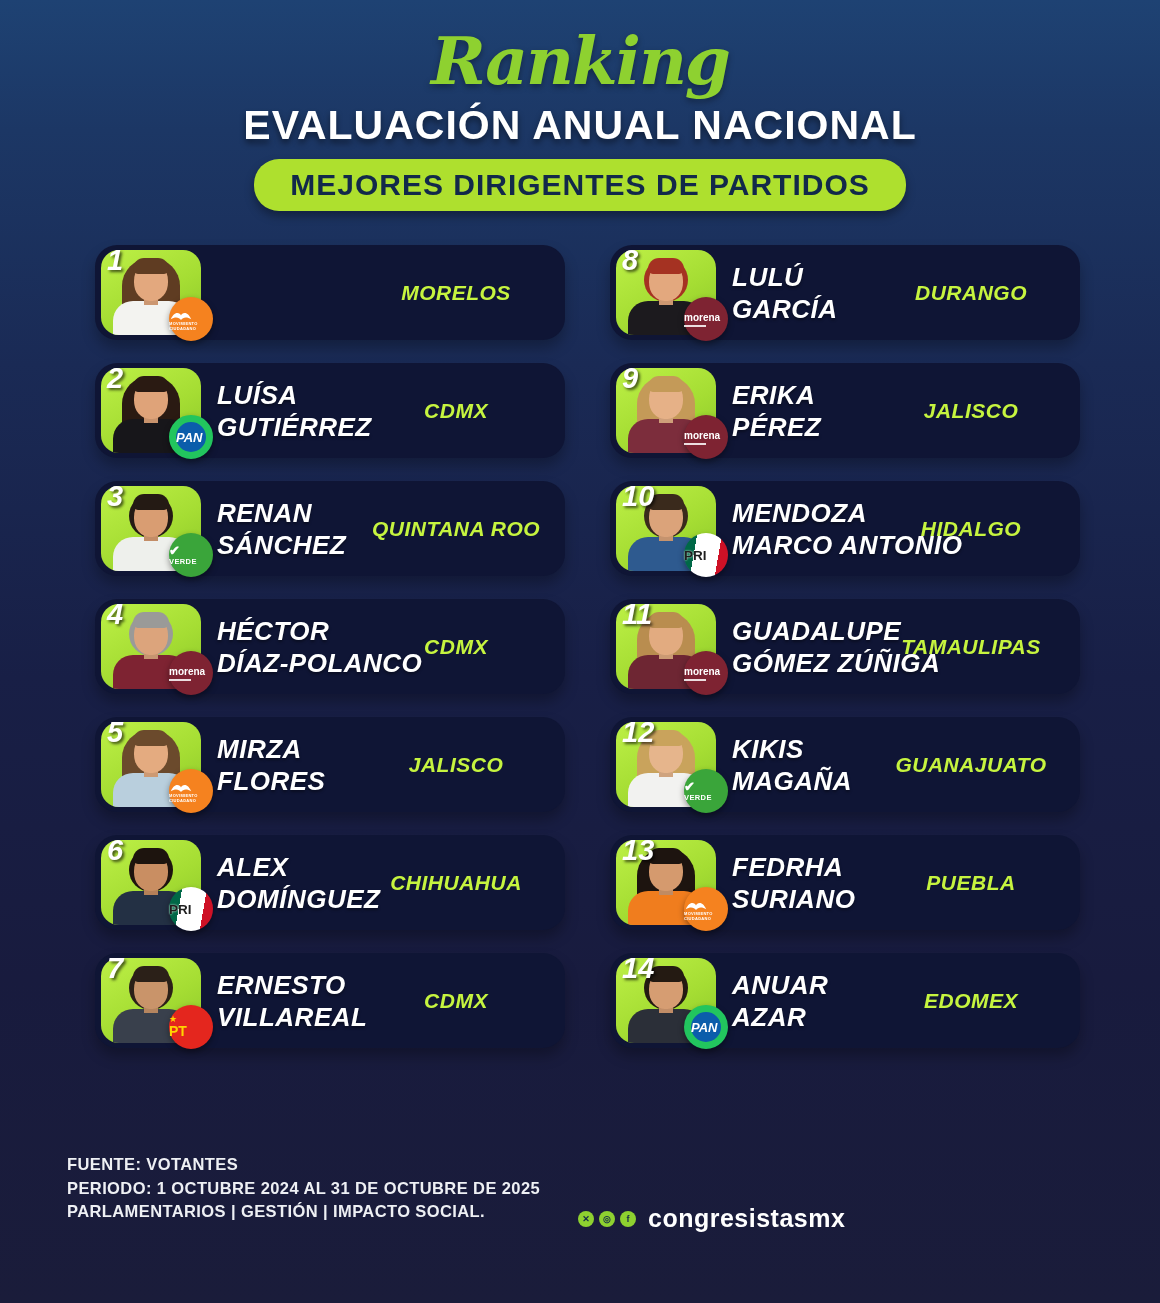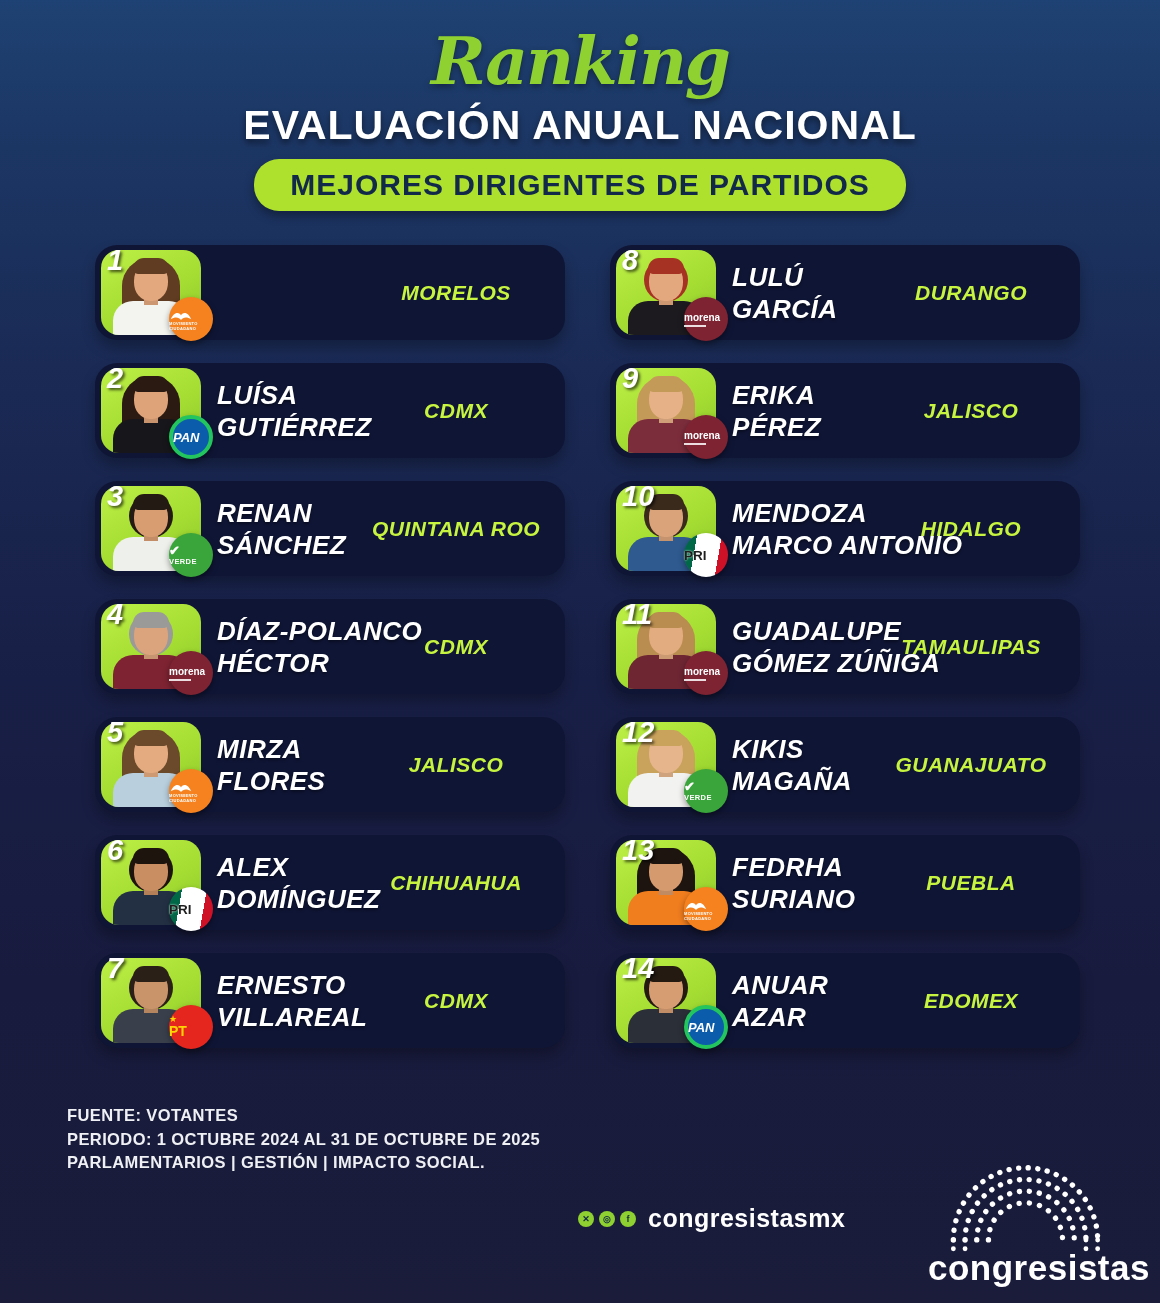--- a/index.html
+++ b/index.html
@@ -62,21 +62,21 @@
 
   
   .badge {
     position:absolute; right:-12px; bottom:-6px; z-index:5;
     width:44px; height:44px; border-radius:50%;
     display:flex; flex-direction:column; justify-content:center;
     background:var(--badge-bg); box-shadow:0 3px 6px rgba(0,0,0,.4);
   }
   .badge.mc svg { width:24px; height:13px; }
   .badge.mc .mc-line { font-size:4px; font-weight:700; color:#fff; letter-spacing:.3px; line-height:5px; }
-  .badge.pan { border:4px solid #22c55e; }
+  .badge.pan { border:7px solid #22c55e; }
   .badge.pan .badge-label { font-size:13px; font-weight:800; font-style:italic; color:#ffffff; }
   .badge.verde .verde-check { font-size:13px; line-height:13px; color:#ffffff; font-weight:700; }
   .badge.verde .badge-label { font-size:7.5px; font-weight:800; color:#ffffff; letter-spacing:.4px; }
   .badge.morena .badge-label { font-size:10px; font-weight:800; color:#ffffff; text-transform:lowercase; }
   .badge.morena .morena-sub { width:22px; height:2px; background:rgba(255,255,255,.85); margin-top:2px; }
   .badge.pri { background:linear-gradient(100deg, var(--pri-green) 0% 26%, #ffffff 26% 74%, var(--pri-red) 74% 100%); }
   .badge.pri .badge-label { font-size:13.5px; font-weight:800; color:#1e1e1e; text-shadow:0 0 2px #ffffff; }
   .badge.pt .pt-star { font-size:9px; line-height:8px; color:#ffd400; }
   .badge.pt .badge-label { font-size:14px; font-weight:800; color:#ffd400; }
 
@@ -88,21 +88,21 @@
   }
   .name span { display:block; }
   .state {
     position:absolute; right:4px; top:50%; transform:translateY(-50%);
     width:210px; text-align:center; color:#c6f43f; font-weight:800; font-style:italic;
     font-size:21px; letter-spacing:.5px; text-transform:uppercase;
   }
 
   
   .source {
-    position:absolute; left:67px; top:1104px; color:#eef0f4;
+    position:absolute; left:67px; top:1153px; color:#eef0f4;
     font-size:16.5px; font-weight:700; line-height:23.5px; letter-spacing:.4px;
   }
   .social { position:absolute; left:578px; top:1204px; display:flex; align-items:center; gap:12px; }
   .social-dots { display:flex; gap:5px; }
   .social-dot {
     width:16px; height:16px; border-radius:50%; background:#8ed130;
     color:#12294a; font-size:9px; font-weight:700; line-height:16px; text-align:center;
   }
   .handle { color:#ffffff; font-size:25px; font-weight:600; letter-spacing:.5px;text-align:center; }
 
@@ -196,22 +196,22 @@
           <div class="head"></div>
           <div class="fringe"></div>
         </div>
         <span class="rank">4</span>
         <div class="badge morena" style="--badge-bg: #7e2332;">
           <span class="badge-label">morena</span>
           <span class="morena-sub"></span>
         </div>
       </div>
       <div class="name">
-        <span>DÍAZ-POLANCO</span>
-          <span>HÉCTOR</span>
+        <span>HÉCTOR</span>
+          <span>DÍAZ-POLANCO</span>
       </div>
       <div class="state">CDMX</div>
     </div>
 
     <div class="card">
       <div class="tile-wrap" data-hairstyle="long" style="--hair: #6b4a2c; --shirt: #b9cfdd; --skin: #e4ab80;">
         <div class="tile">
           <div class="hair-back"></div>
           <div class="torso"></div>
           <div class="neck"></div>
@@ -442,29 +442,14 @@
 
   <div class="social">
     <div class="social-dots">
       <span class="social-dot">✕</span>
       <span class="social-dot">◎</span>
       <span class="social-dot">f</span>
     </div>
     <span class="handle">congresistasmx</span>
   </div>
 
-  <div class="logo">
-    <svg width="195" height="118" viewBox="0 0 200 120">
-      <g fill="none" stroke="#ffffff" stroke-linecap="round">
-        <path d="M62 104 A38 38 0 0 1 138 104" stroke-width="5.5" stroke-dasharray="0.1 10.5"></path>
-        <path d="M50 104 A50 50 0 0 1 150 104" stroke-width="5.5" stroke-dasharray="0.1 10.2"></path>
-        <path d="M38 104 A62 62 0 0 1 162 104" stroke-width="5.5" stroke-dasharray="0.1 10"></path>
-        <path d="M26 104 A74 74 0 0 1 174 104" stroke-width="5.5" stroke-dasharray="0.1 9.8"></path>
-        <path d="M26 104 L26 116" stroke-width="5" stroke-dasharray="0.1 9"></path>
-        <path d="M38 104 L38 116" stroke-width="5" stroke-dasharray="0.1 9"></path>
-        <path d="M162 104 L162 116" stroke-width="5" stroke-dasharray="0.1 9"></path>
-        <path d="M174 104 L174 116" stroke-width="5" stroke-dasharray="0.1 9"></path>
-      </g>
-    </svg>
-    <div class="logo-word">congresistas</div>
-  </div>
 
 </div>
 
 </body></html>

